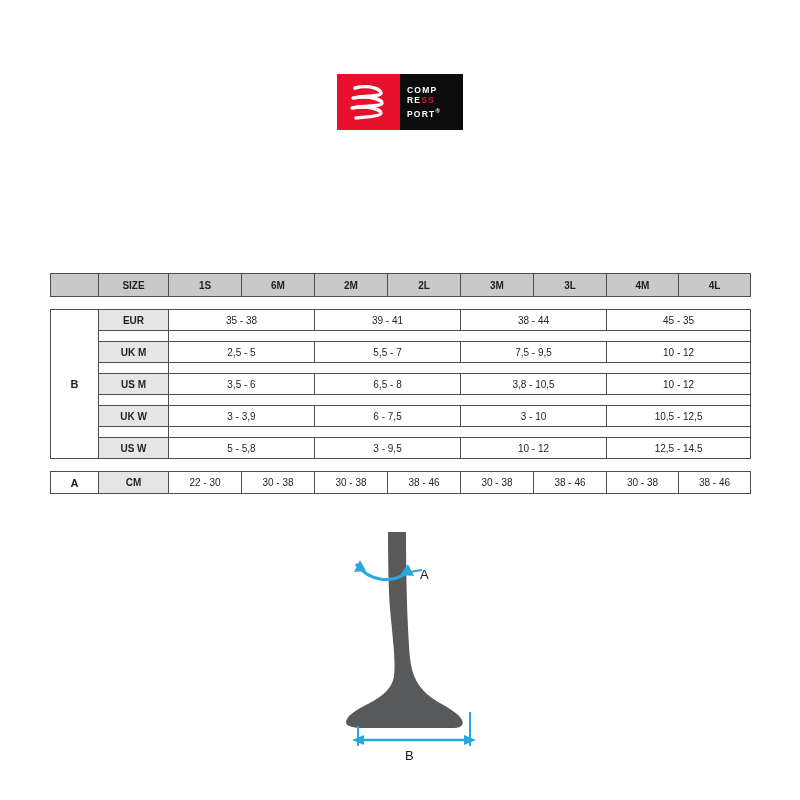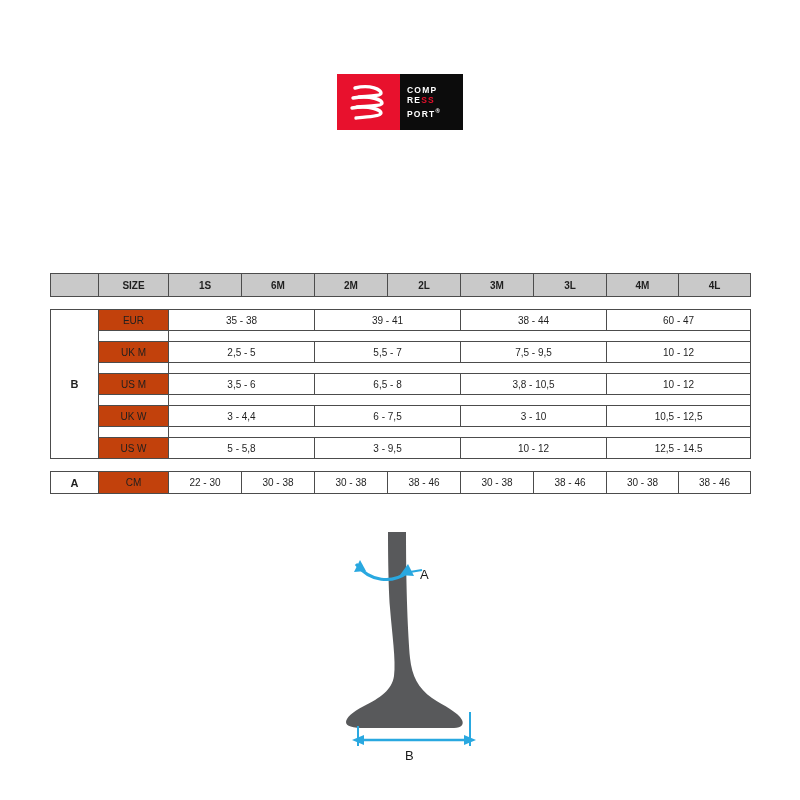--- a/index.html
+++ b/index.html
@@ -73,21 +73,21 @@
     border: 1px solid #4c4c4c;
     height: 20px;
     text-align: center;
     vertical-align: middle;
     font-size: 10px;
     color: #1f1f1f;
     padding: 0;
   }
   .hdr-row td { background: #c9c9c9; font-weight: bold; height: 22px; }
   .hdr-row td.blank { background: #c9c9c9; border-color: #4c4c4c; }
-  .rowlabel { background: #c2410c; font-weight: normal; }
+  .rowlabel { background: #e5e5e5; font-weight: bold; }
   .grp { background: #ffffff; font-weight: bold; font-size: 11px; }
   .val { background: #ffffff; }
   .spacer td { border-left: 1px solid #4c4c4c; border-right: 1px solid #4c4c4c;
                border-top: none; border-bottom: none; background: #ffffff; height: 10px; }
   .spacer td.side { border: 1px solid #4c4c4c; border-top: none; border-bottom: none; }
   .tbl-gap { height: 12px; }
   .tableA td { height: 21px; }
 
   
   .illu {
@@ -171,21 +171,21 @@
         <col style="width:72px">
     </colgroup>
 
     <tbody>
         <tr>
       <td class="grp" rowspan="9">B</td>
       <td class="rowlabel">EUR</td>
       <td class="val" colspan="2">35 - 38</td>
       <td class="val" colspan="2">39 - 41</td>
       <td class="val" colspan="2">38 - 44</td>
-      <td class="val" colspan="2">60 - 47</td>
+      <td class="val" colspan="2">45 - 35</td>
     </tr>
     <tr class="spacer">
       <td class="side"></td>
           <td colspan="8"></td>
     </tr>
 
     <tr>
       <td class="rowlabel">UK M</td>
       <td class="val" colspan="2">2,5 - 5</td>
       <td class="val" colspan="2">5,5 - 7</td>
@@ -204,21 +204,21 @@
       <td class="val" colspan="2">3,8 - 10,5</td>
       <td class="val" colspan="2">10 - 12</td>
     </tr>
     <tr class="spacer">
       <td class="side"></td>
           <td colspan="8"></td>
     </tr>
 
     <tr>
       <td class="rowlabel">UK W</td>
-      <td class="val" colspan="2">3 - 4,4</td>
+      <td class="val" colspan="2">3 - 3,9</td>
       <td class="val" colspan="2">6 - 7,5</td>
       <td class="val" colspan="2">3 - 10</td>
       <td class="val" colspan="2">10,5 - 12,5</td>
     </tr>
     <tr class="spacer">
       <td class="side"></td>
           <td colspan="8"></td>
     </tr>
 
     <tr>

